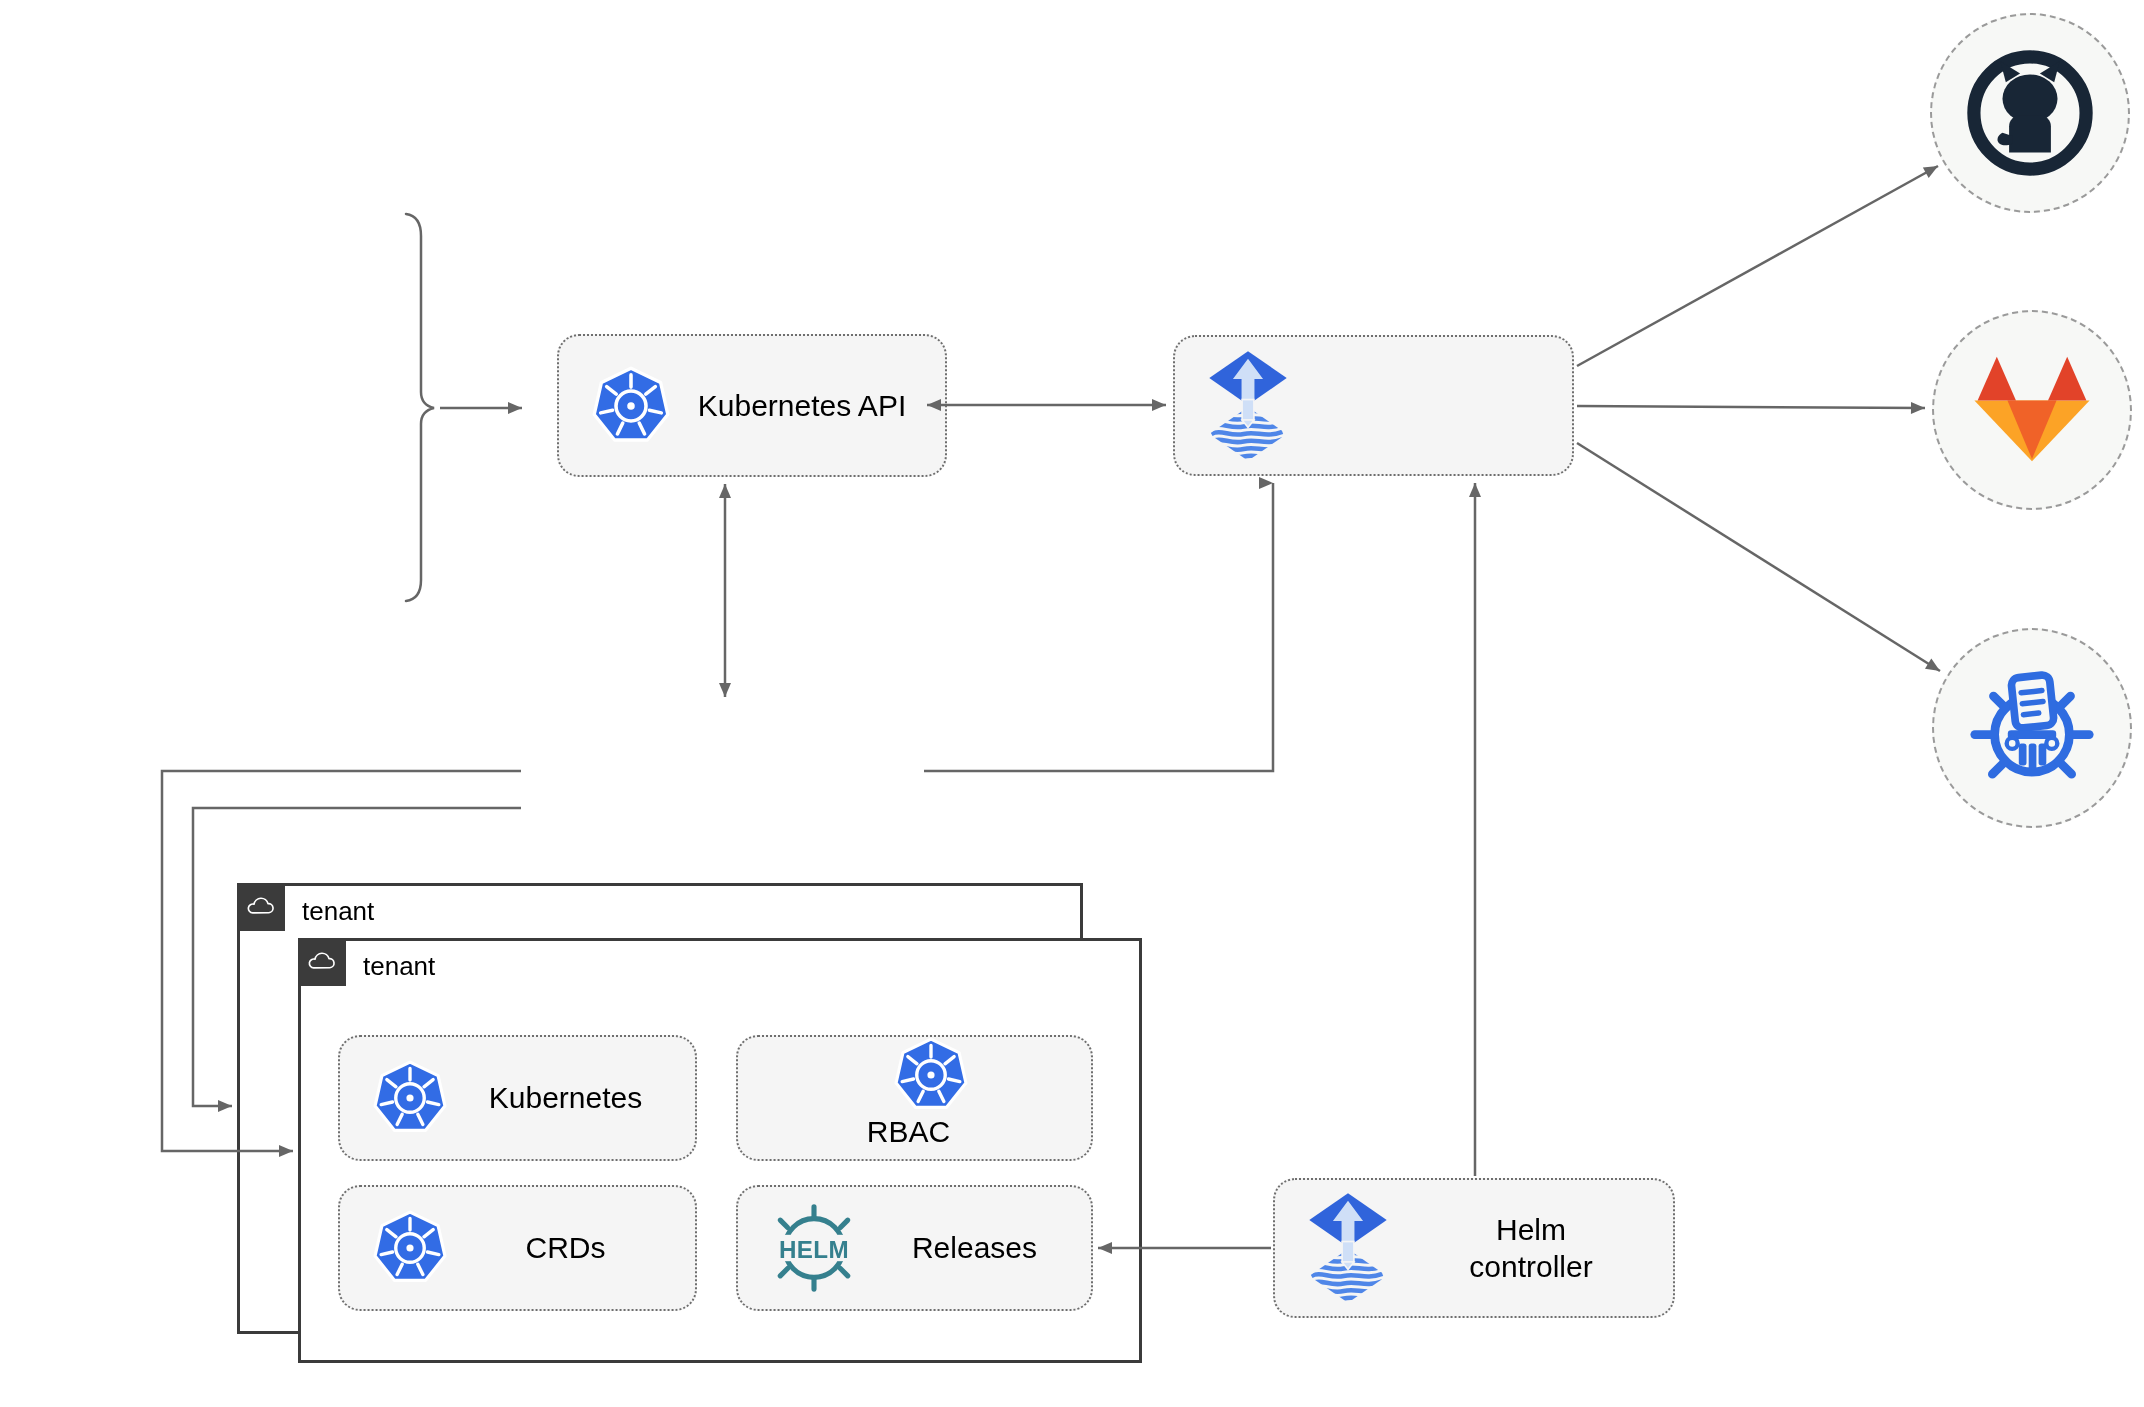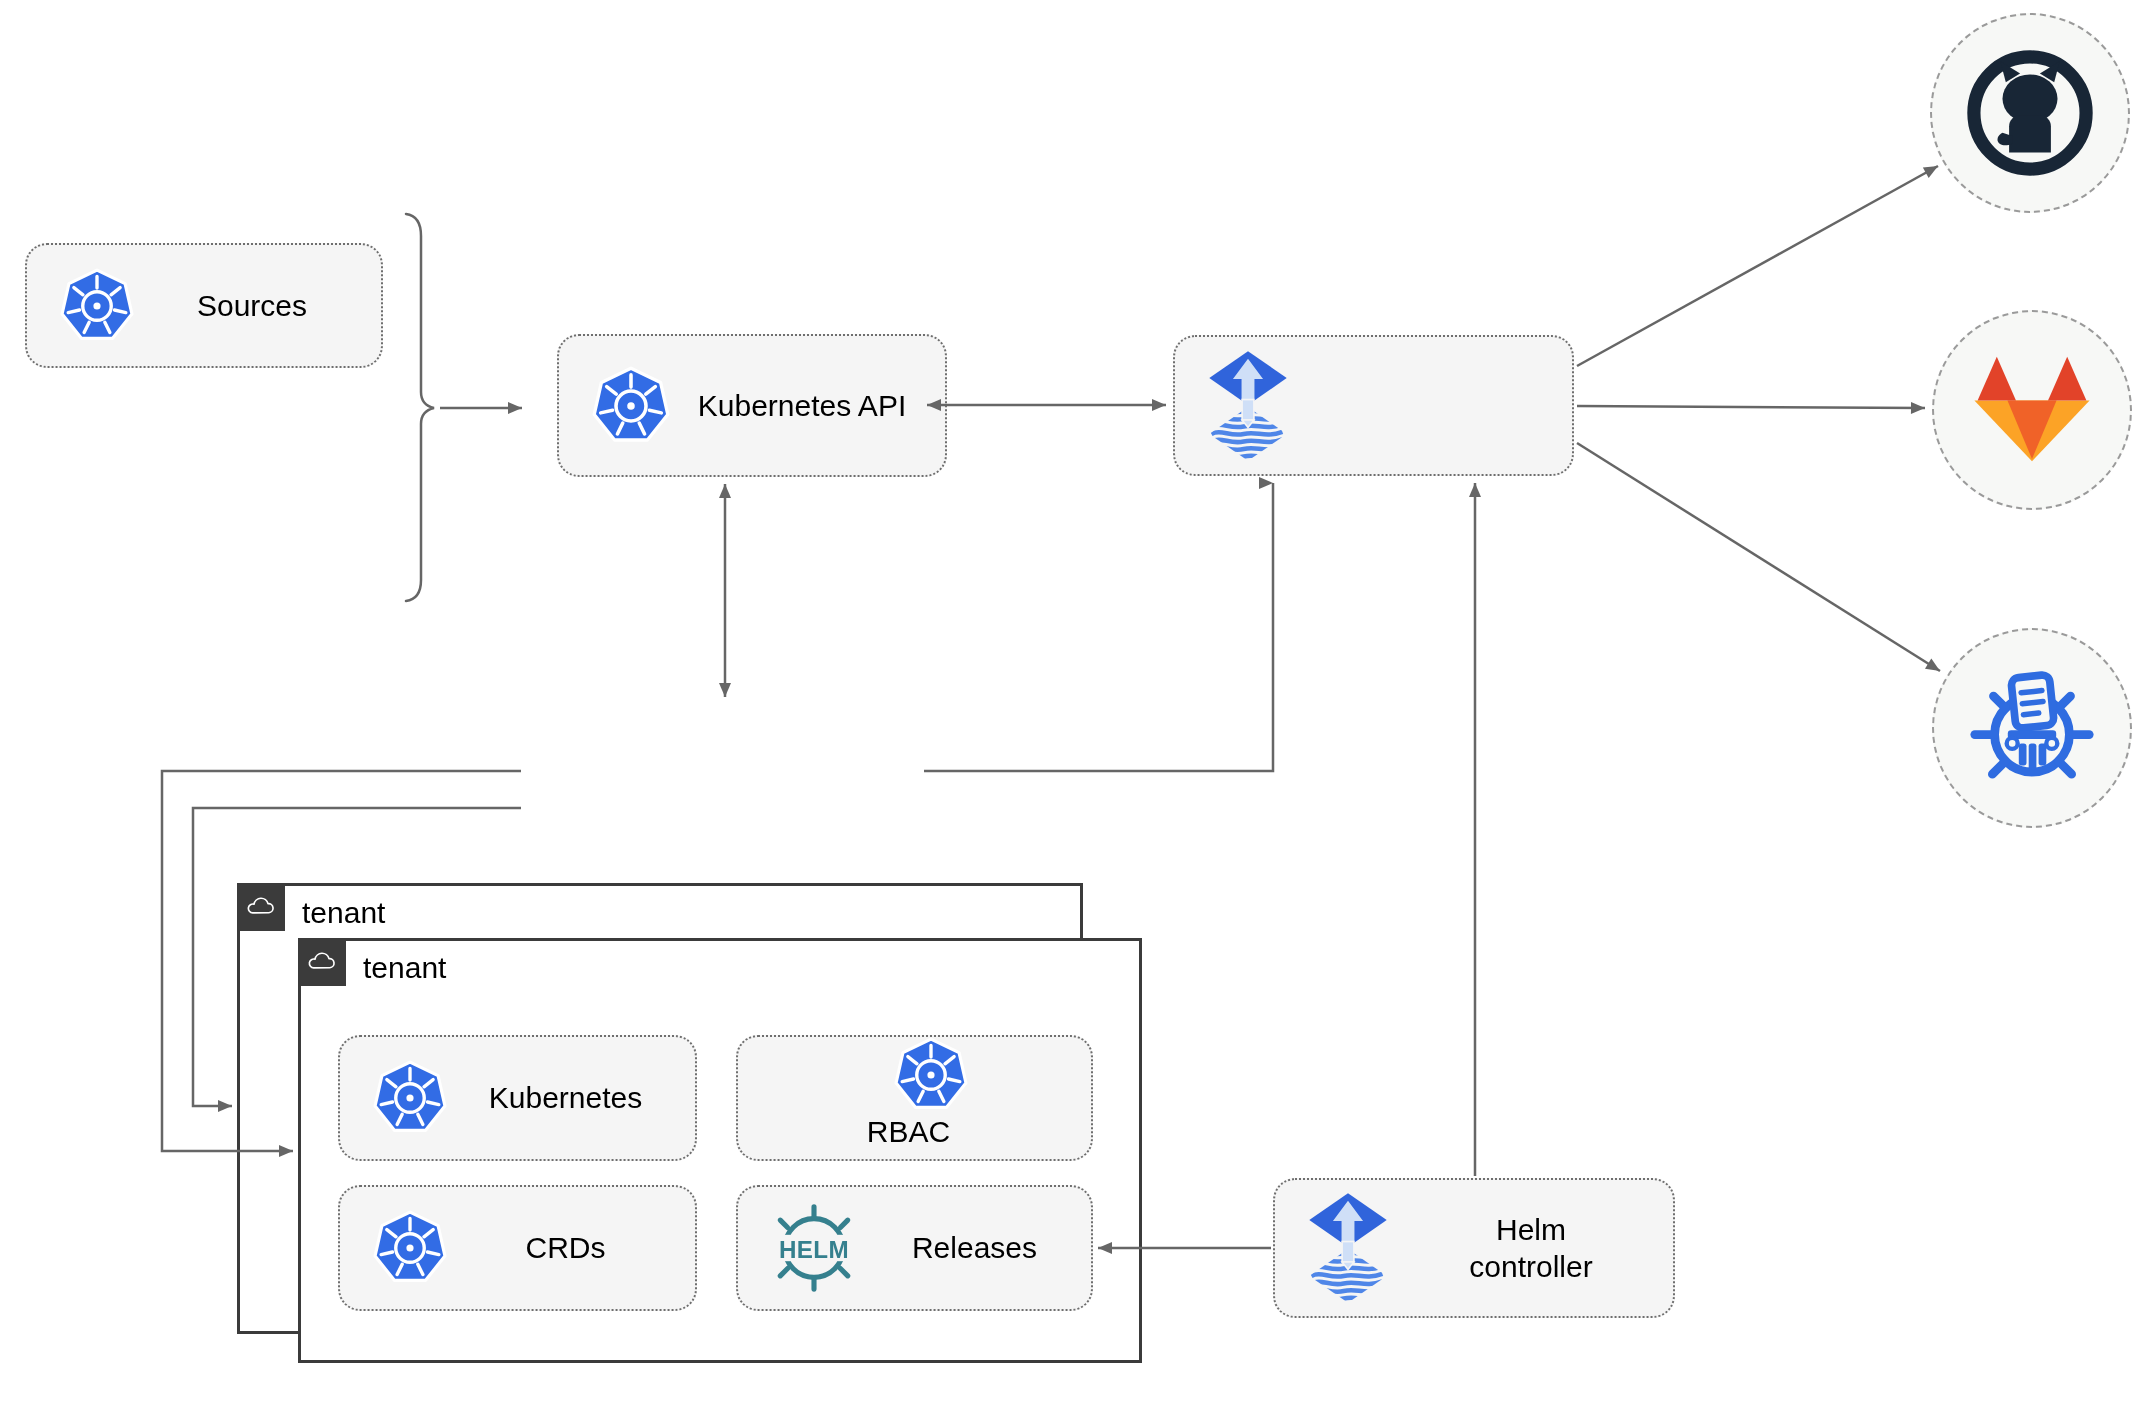--- a/index.html
+++ b/index.html
@@ -14,21 +14,21 @@
   .node.ctrl .label{max-width:200px;margin:0 auto;padding-right:0;}
 
   
   .endpoint{position:absolute;width:200px;height:200px;border-radius:50%;border:2px dashed #9a9a9a;
             background:#f7f8f6;display:flex;align-items:center;justify-content:center;box-sizing:border-box;z-index:3;}
 
   
   .tenant{position:absolute;background:#ffffff;border:3px solid #3b3b3b;box-sizing:border-box;}
   .tenant .tag{position:absolute;top:-3px;left:-3px;width:48px;height:48px;background:#3b3b3b;
                display:flex;align-items:center;justify-content:center;}
-  .tenant .tname{position:absolute;left:62px;top:10px;font-size:30px;color:#000;}
+  .tenant .tname{position:absolute;left:62px;top:10px;font-size:26px;color:#000;}
   #tenant-back{z-index:1;}
   #tenant-front{z-index:2;}
 
   
   svg.overlay{position:absolute;left:0;top:0;z-index:5;pointer-events:none;}
   .edge{stroke:#666666;stroke-width:2.5;fill:none;}
 
   #symdefs{position:absolute;width:0;height:0;overflow:hidden;}
 </style>
 </head>
@@ -138,28 +138,20 @@
 
   <div class="tenant" id="tenant-front" style="left:298px;top:938px;width:844px;height:425px;">
     <div class="tag">
       <svg width="30" height="22">
           <use href="#sym-cloud"></use>
         </svg>
     </div>
     <span class="tname">tenant</span>
   </div>
 
-  <div class="node" style="left:25px;top:243px;width:358px;height:125px;">
-    <span class="icon">
-        <svg width="76" height="76">
-          <use href="#sym-k8s"></use>
-        </svg>
-      </span>
-    <span class="label">Sources</span>
-  </div>
 
 
   <div class="node" style="left:557px;top:334px;width:390px;height:143px;">
     <span class="icon">
         <svg width="80" height="80">
           <use href="#sym-k8s"></use>
         </svg>
       </span>
     <span class="label">Kubernetes API</span>
   </div>

